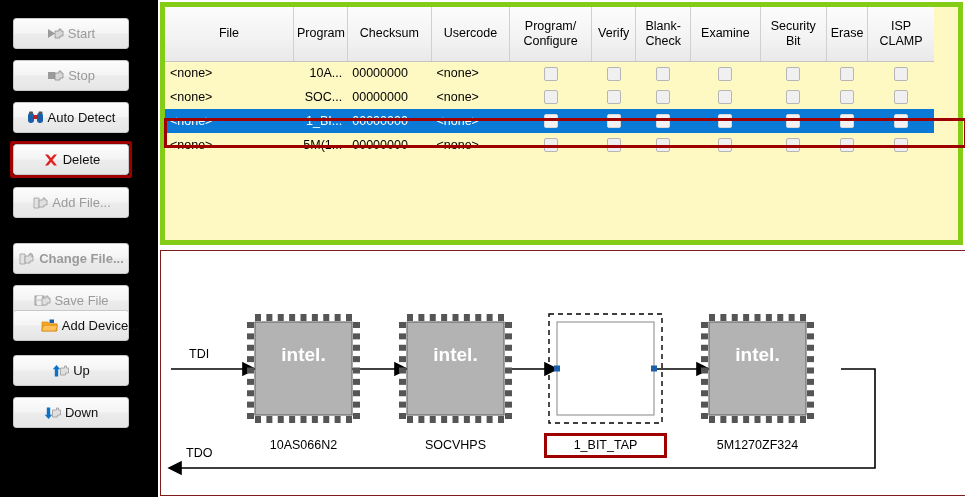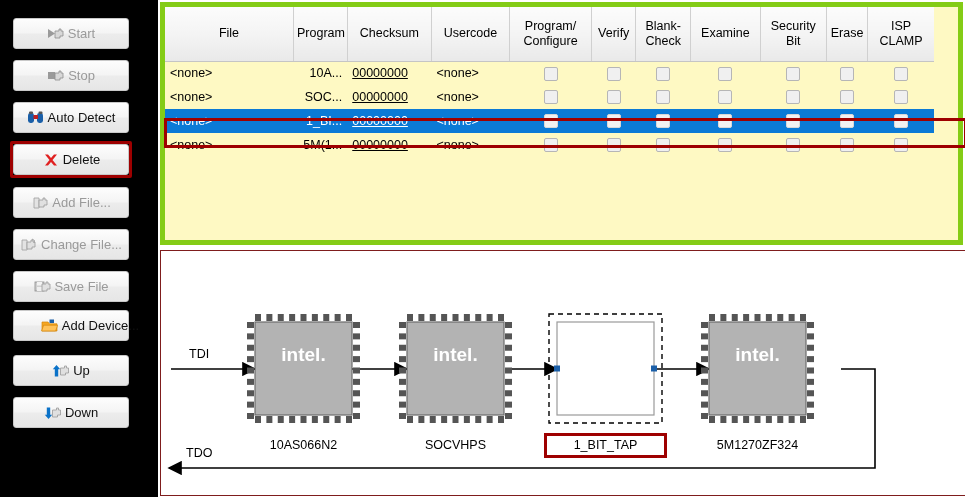--- a/index.html
+++ b/index.html
@@ -55,21 +55,21 @@
     padding:0 3px;line-height:15px;
     box-sizing:border-box;
   }
   table.grid th.last-head{border-right:none;}
   table.grid td{
     height:24px;font-size:12.5px;padding:0 5px;
     box-sizing:border-box;white-space:nowrap;overflow:hidden;
   }
   td.c-file{text-align:left;}
   td.c-dev{text-align:right;padding-right:6px;}
-  td.c-sum{text-align:left;text-decoration:underline;}
+  td.c-sum{text-align:left;}
   td.c-user{text-align:left;}
   td.c-chk{text-align:center;padding:0;}
   tr.row-selected td{background:#0b7ad6;color:#fff;}
   .cbx{
     display:inline-block;width:14px;height:14px;
     background:#f0f0f0;border:1px solid #b6b6b6;border-radius:2px;
     box-sizing:border-box;vertical-align:middle;
   }
   tr.row-selected .cbx{background:#f2f2f2;border-color:#d8d8d8;}
   #row-highlight{
@@ -148,32 +148,32 @@
     <div class="rail-btn disabled" style="top:187px;">
       <span class="ic">
         <svg width="18" height="16" viewBox="0 0 18 16">
           <path d="M3 3 h5 v10 h-5 z" fill="#e3e3e3" stroke="#a0a0a0" stroke-width="0.8"></path>
           <path d="M8 5 h4 v-2 h2 v2 h2 v5 h-3 v2 h-5 z" fill="#e0e0e0" stroke="#9a9a9a" stroke-width="0.8"></path>
         </svg>
       </span>
       <span class="lbl">Add File...</span>
     </div>
 
-    <div class="rail-btn disabled" style="top:229px;">
+    <div class="rail-btn disabled" style="top:243px;font-weight:bold;">
       <span class="ic">
         <svg width="18" height="16" viewBox="0 0 18 16">
           <path d="M2 3 h5 v10 h-5 z" fill="#e3e3e3" stroke="#a0a0a0" stroke-width="0.8"></path>
           <path d="M7 5 h4 v-2 h2 v2 h2 v5 h-3 v2 h-5 z" fill="#e0e0e0" stroke="#9a9a9a" stroke-width="0.8"></path>
           <path d="M12 2 q4 1 2 4" fill="none" stroke="#9a9a9a" stroke-width="0.9"></path>
         </svg>
       </span>
       <span class="lbl">Change File...</span>
     </div>
 
-    <div class="rail-btn disabled" style="top:271px;">
+    <div class="rail-btn disabled" style="top:285px;">
       <span class="ic">
         <svg width="18" height="16" viewBox="0 0 18 16">
           <rect x="2" y="3" width="9" height="9" fill="#cfcfcf" stroke="#8c8c8c" stroke-width="0.8"></rect>
           <rect x="4" y="3" width="5" height="3.5" fill="#f2f2f2"></rect>
           <rect x="4" y="8" width="5" height="4" fill="#efefef"></rect>
           <path d="M9 5 h4 v-2 h2 v2 h2 v5 h-3 v2 h-5 z" fill="#e0e0e0" stroke="#9a9a9a" stroke-width="0.8"></path>
         </svg>
       </span>
       <span class="lbl">Save File</span>
     </div>

